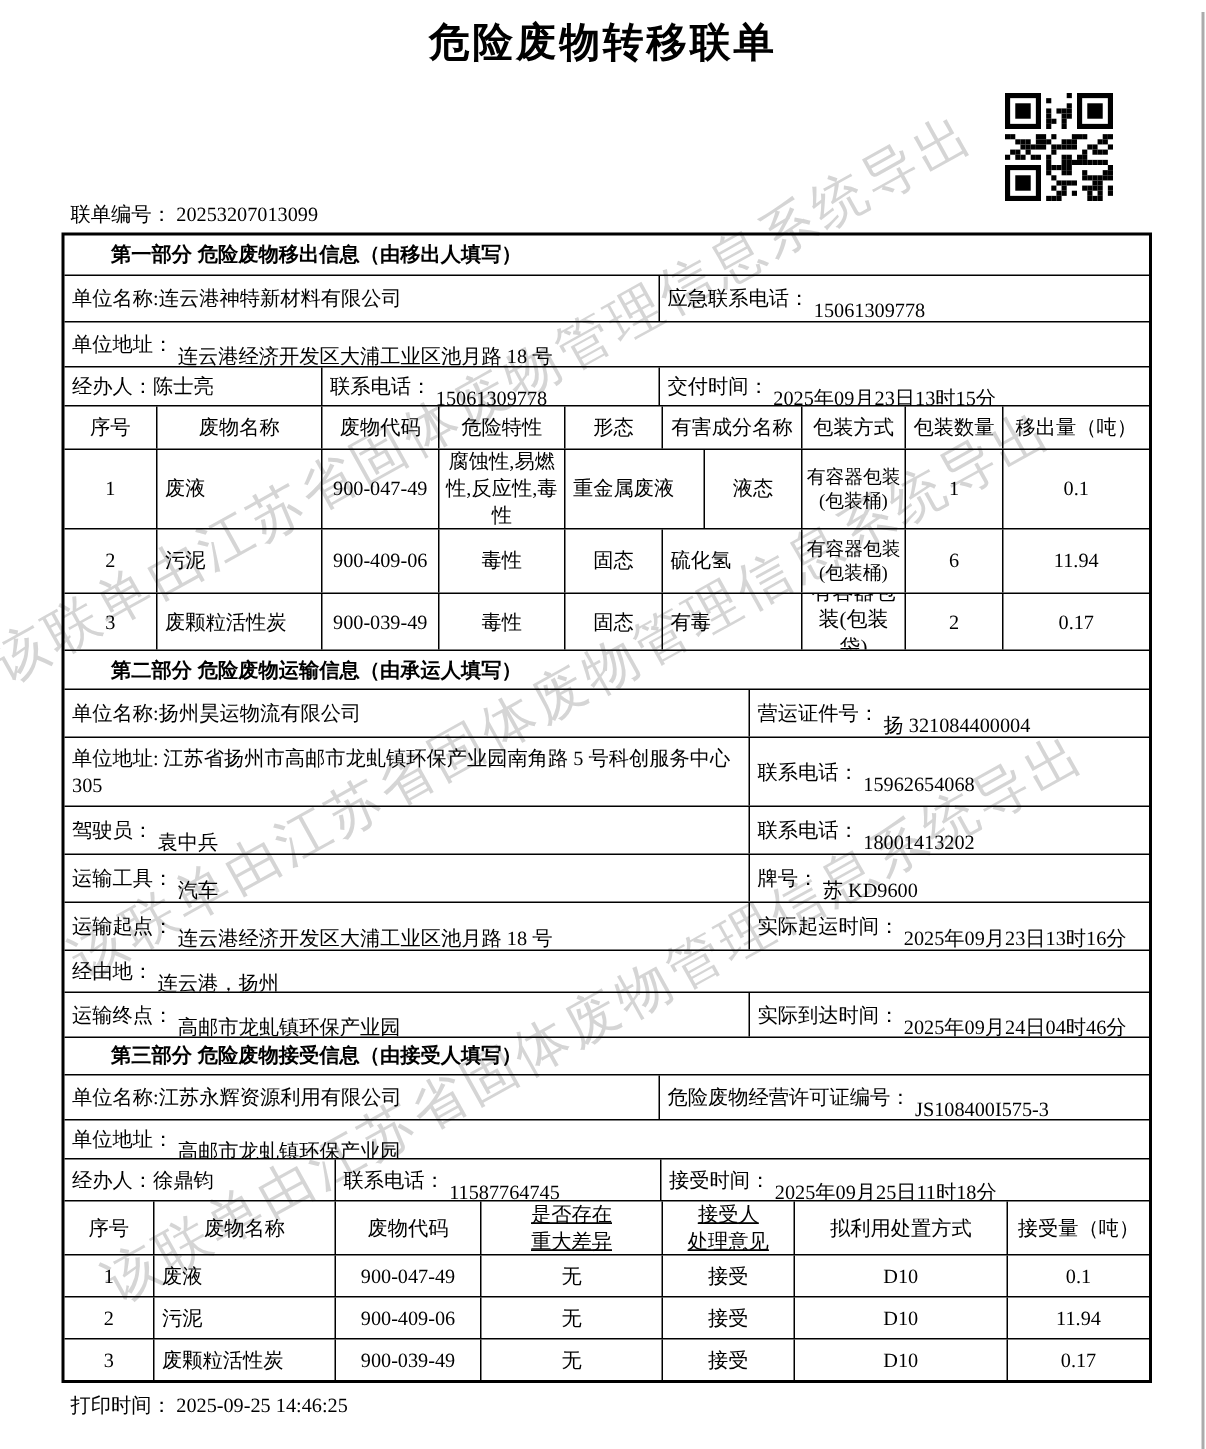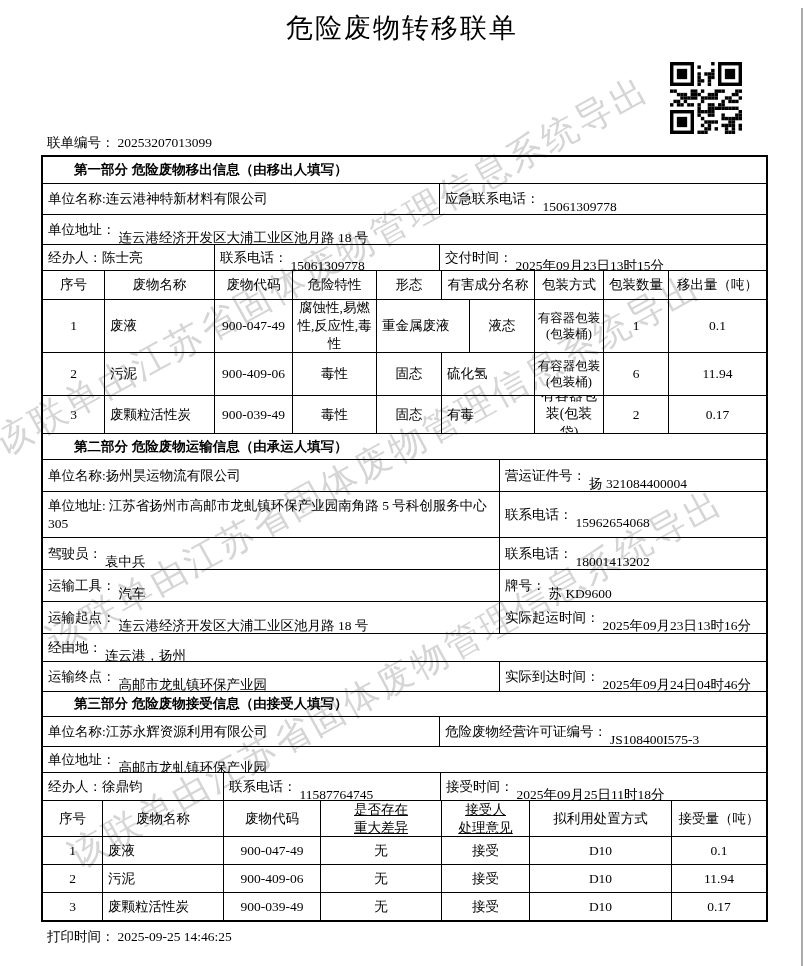--- a/index.html
+++ b/index.html
@@ -9,21 +9,21 @@
   .watermark{position:absolute;z-index:0;white-space:nowrap;
              font-family:"Liberation Sans","DejaVu Sans",sans-serif;
              font-size:36px;line-height:36px;letter-spacing:3px;
              color:#bcbcbc;opacity:.62;transform:rotate(-29deg);transform-origin:0 50%;}
   .w1{left:-2px;top:427px;}
   .w2{left:50px;top:624px;}
   .w3{left:72px;top:840px;}
   
   .title{position:absolute;left:0;top:10px;width:100%;text-align:center;margin:0;
          font-family:"Liberation Sans","DejaVu Sans",sans-serif;
-         font-size:27px;font-weight:normal;letter-spacing:2px;z-index:1;}
+         font-size:27px;font-weight:bold;letter-spacing:2px;z-index:1;}
   .qr{position:absolute;left:670px;top:62px;width:72px;height:72px;z-index:1;}
   .manifest-no{position:absolute;left:47px;top:134px;font-size:13.5px;z-index:1;}
   
   .doc{position:absolute;left:41px;top:155px;width:727px;border:2px solid #000;
        box-sizing:border-box;z-index:1;font-size:13.5px;line-height:1.32;}
   .row{display:flex;border-top:1px solid #000;box-sizing:border-box;align-items:stretch;}
   .row:first-child{border-top:none;}
   .c{border-left:1px solid #000;box-sizing:border-box;display:flex;align-items:center;
      padding:1px 5px;overflow:hidden;}
   .c:first-child{border-left:none;}

